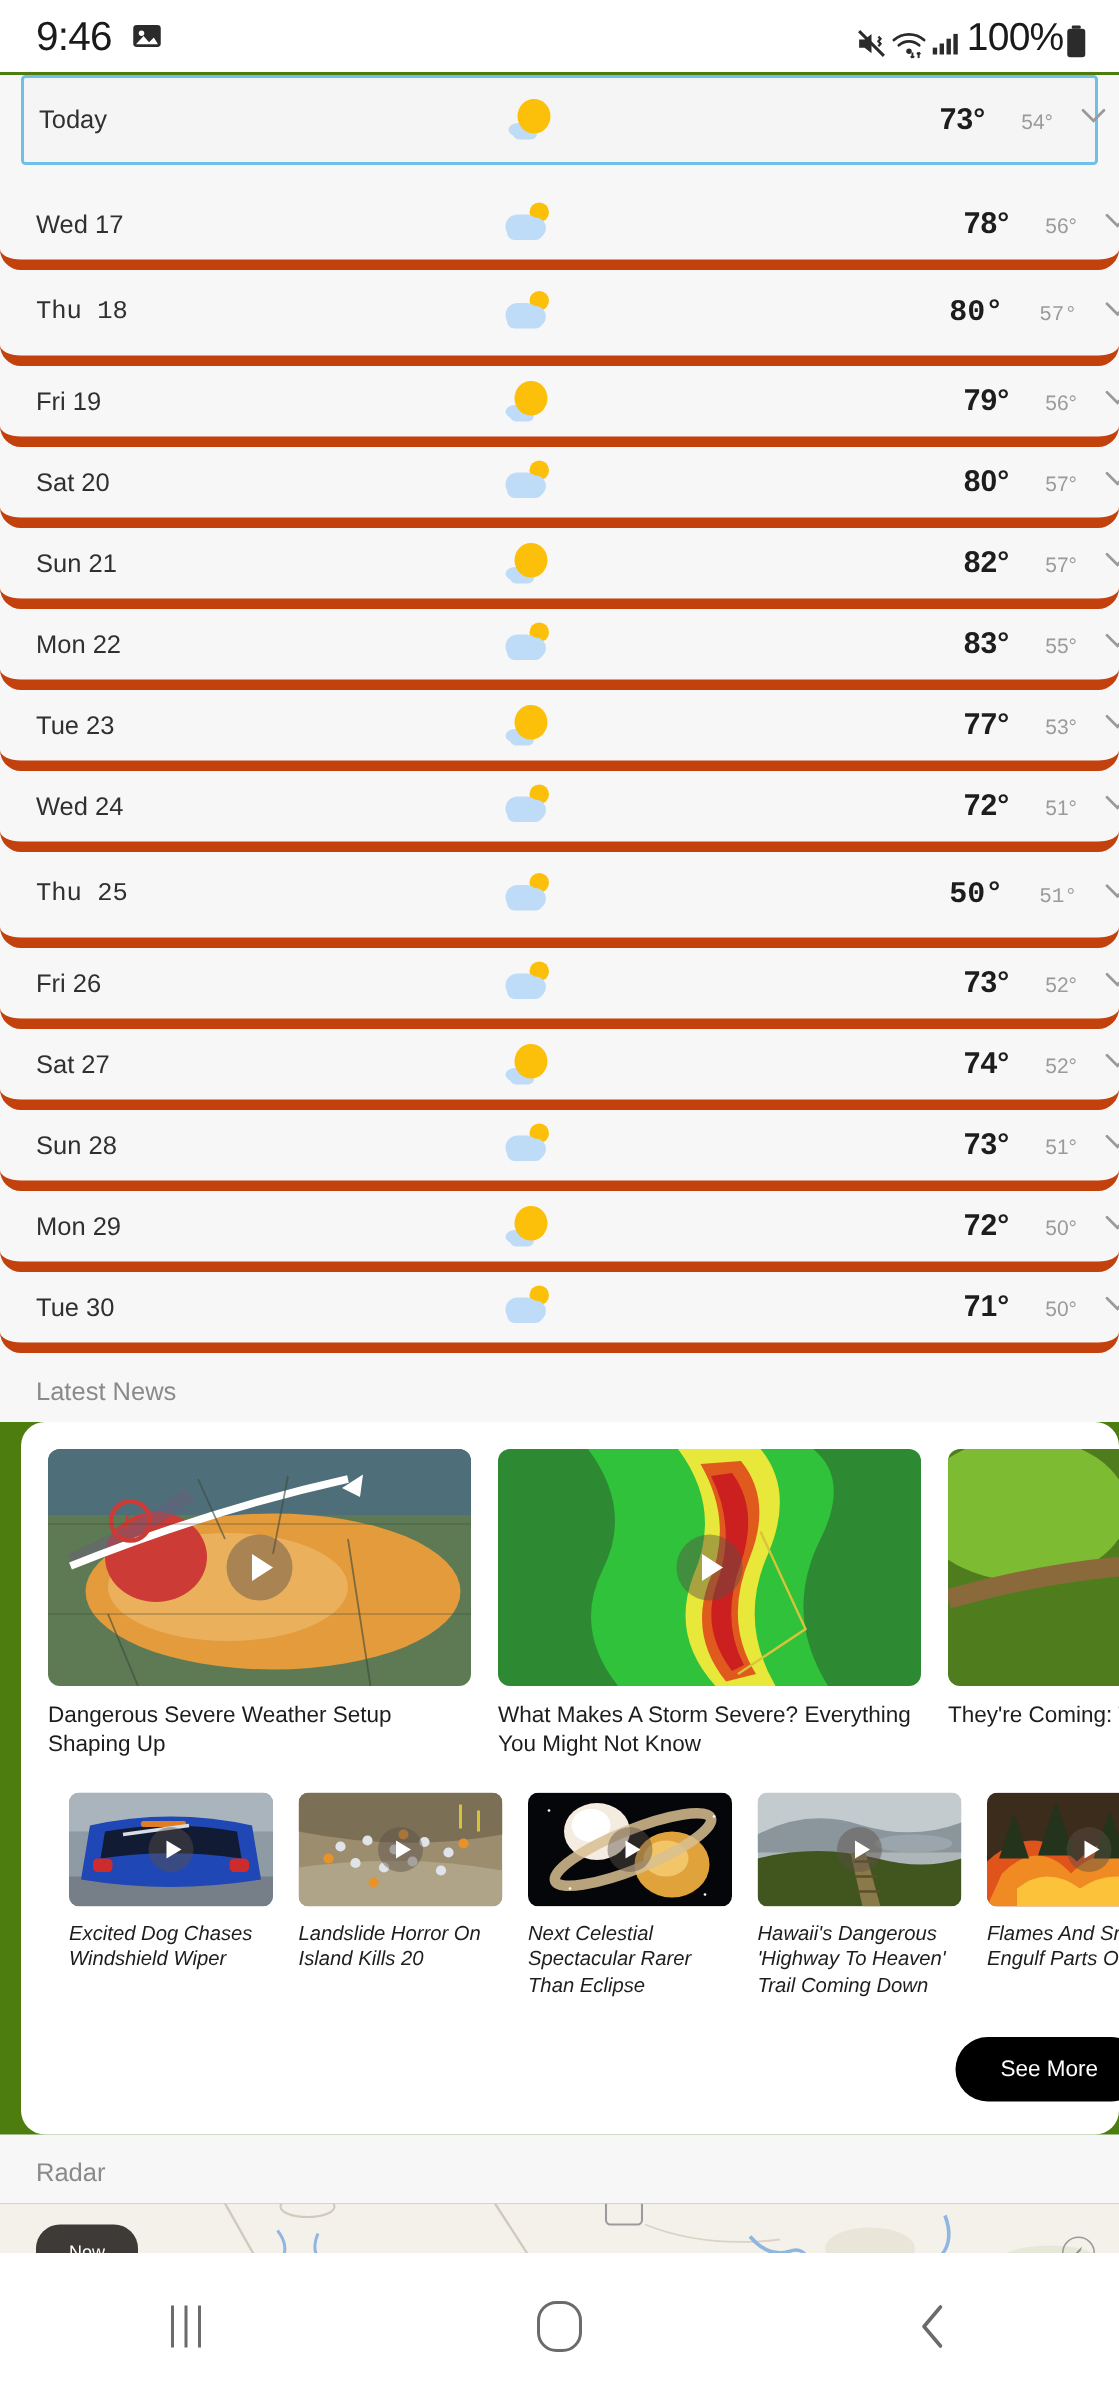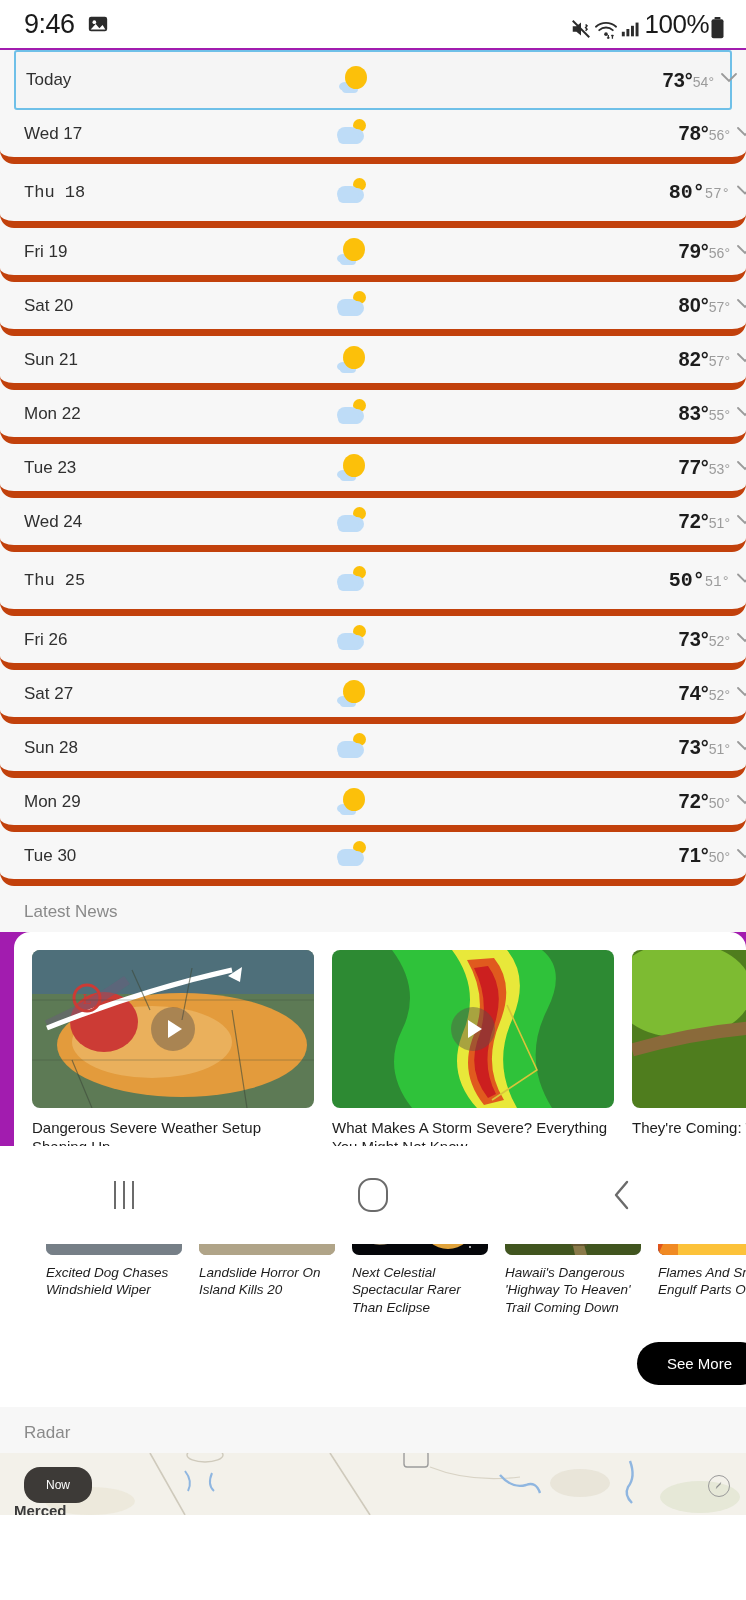--- a/index.html
+++ b/index.html
@@ -2,21 +2,21 @@
 <html><head>
 <meta charset="utf-8">
 <style>
   * { box-sizing: border-box; margin: 0; padding: 0; }
   html, body {
     width: 746px; height: 1600px;
     font-family: "Liberation Sans", sans-serif;
     background: #ffffff;
     overflow: hidden;
   }
-  #app { position: relative; width: 746px; height: 1244px; background: #a21caf; }
+  #app { position: relative; width: 746px; height: 1600px; background: #4d7c0f; }
 
   
   .statusbar {
     height: 48px; background: #ffffff;
     display: flex; align-items: center; justify-content: space-between;
     padding: 0 20px 0 24px;
   }
   .sb-left { display: flex; align-items: center; gap: 12px; }
   .sb-clock { font-size: 27px; color: #1a1a1a; letter-spacing: -0.5px; }
   .sb-right { display: flex; align-items: flex-end; gap: 0; }
@@ -26,27 +26,27 @@
   .forecast { background: #f7f7f7; }
   .frow {
     position: relative; display: flex; align-items: center;
     height: 54px; padding: 0 0 0 24px;
     border-bottom: 7px solid #c2410c;
     background: #f7f7f7;
     border-radius: 14px;
   }
   .frow.tall { height: 64px; font-family: Liberation Mono, monospace; }
   .frow.today {
-    height: 60px; margin: 2px 14px 0 14px; padding-left: 10px;
+    height: 60px; margin: 2px 14px 16px 14px; padding-left: 10px;
     border: 2px solid #6fc0e8; border-radius: 3px; background: #f5f5f5;
   }
   .fday { font-size: 17px; color: #303030; flex: 0 0 300px; }
   .ficon { flex: 0 0 auto; width: 56px; display: flex; justify-content: center; }
-  .ftemps { margin-left: auto; display: flex; align-items: baseline; gap: 0;
-            padding-right: 16px; white-space: nowrap; }
+  .ftemps { margin-left: auto; display: flex; align-items: baseline; gap: 24px;
+            padding-right: 28px; white-space: nowrap; }
   .fhi { font-size: 20px; font-weight: bold; color: #1d1d1d; }
   .flo { font-size: 14px; color: #9b9b9b; }
   .fchev { position: absolute; right: -10px; top: 50%; transform: translateY(-50%); }
 
   
   .wi { position: relative; width: 34px; height: 30px; }
   .wi .sun { position: absolute; border-radius: 50%; background: #fcc00a; }
   .wi .cld { position: absolute; background: #bedcf7; border-radius: 50%; }
   .wi.sunny .sun { width: 22px; height: 23px; left: 8px; top: 1px; }
   .wi.sunny .cld  { width: 13px; height: 9px;  left: 2px; top: 17px; }

